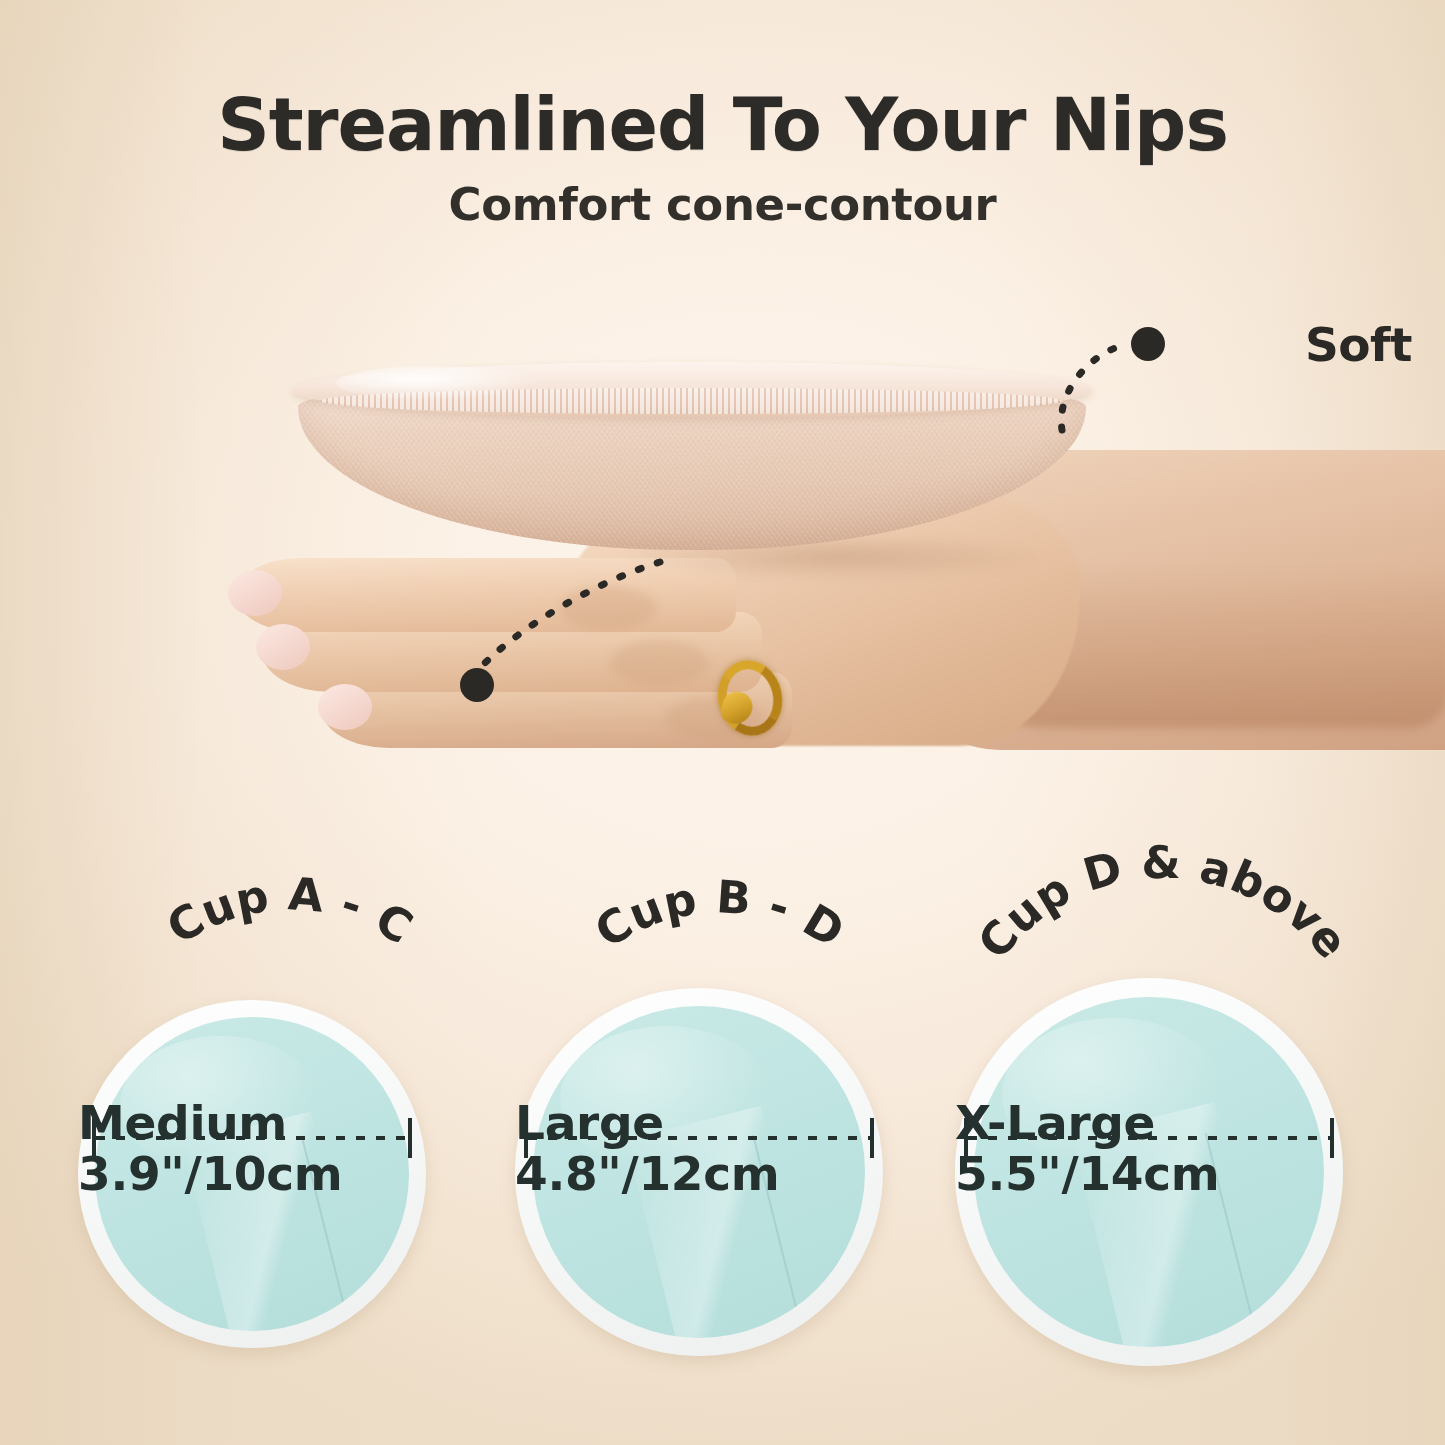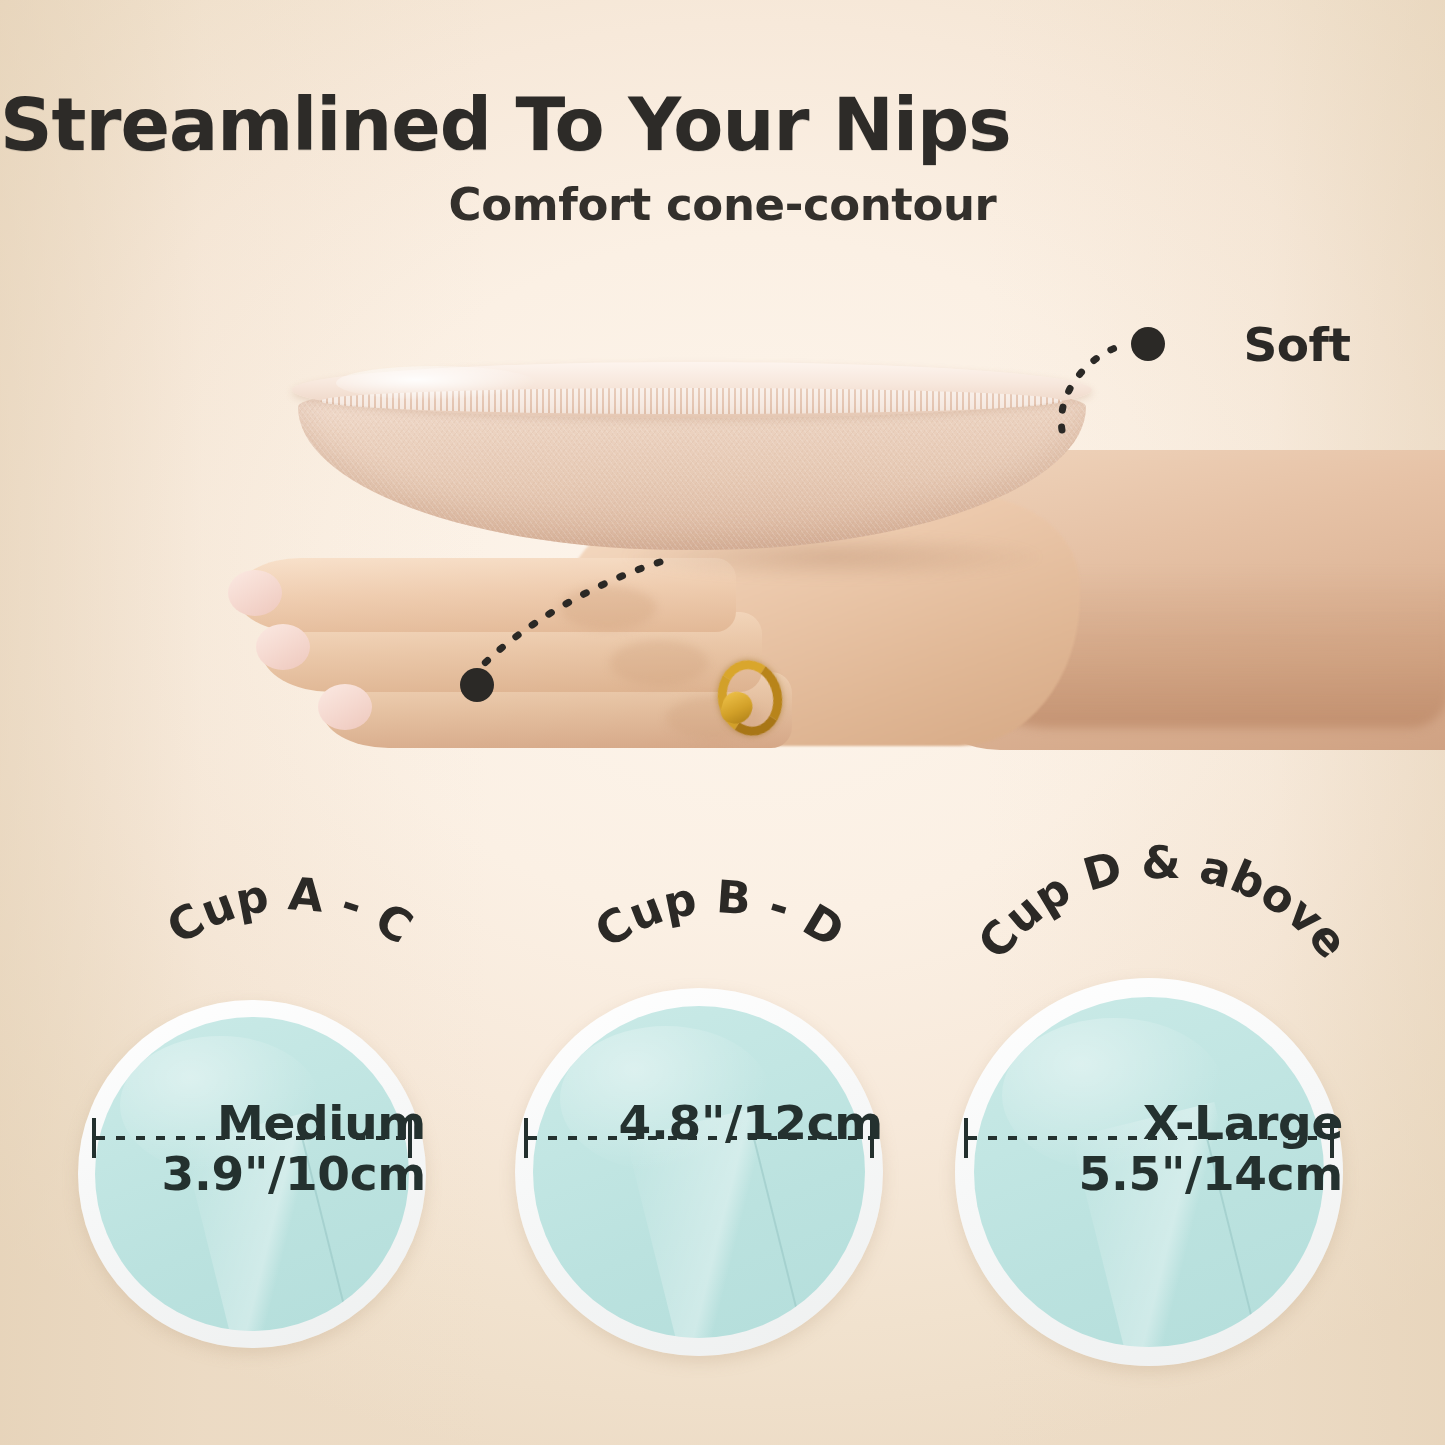--- a/index.html
+++ b/index.html
@@ -24,20 +24,21 @@
       linear-gradient(90deg, rgba(226,206,178,0.55) 0%, rgba(226,206,178,0.10) 14%, rgba(255,255,255,0) 34%,
                               rgba(255,255,255,0) 68%, rgba(226,206,178,0.12) 88%, rgba(226,206,178,0.45) 100%);
     pointer-events: none;
   }
 
   
   .title {
     position: absolute;
     left: 0; right: 0;
     top: 88px;
+    text-align: center;
     font-size: 73px;
     line-height: 1.0;
     font-weight: 700;
     letter-spacing: -1.0px;
     color: #2d2b28;
     text-shadow: 0 1px 0 rgba(0,0,0,0.12);
   }
   .subtitle {
     position: absolute;
     left: 0; right: 0;
@@ -220,21 +221,21 @@
   #dot-contoured { left: 460px; top: 668px; }
 
   .callout-label {
     position: absolute;
     color: #2b2926;
     font-size: 47px;
     font-weight: 600;
     line-height: 1.16;
     letter-spacing: -0.5px;
   }
-  #label-soft-edge { left: 1182px; top: 318px; width: 230px; text-align: center; }
+  #label-soft-edge { left: 1182px; top: 318px; width: 230px; text-align: right; }
   #label-contoured { left: 302px; top: 712px; }
 
   .leader { position: absolute; left: 0; top: 0; width: 1445px; height: 1445px; pointer-events: none; }
 
   
   .sizes { position: absolute; left: 0; top: 0; width: 1445px; height: 1445px; }
 
   .size-item { position: absolute; }
 
   .disc {
@@ -280,21 +281,21 @@
   .arc-label svg { overflow: visible; display: block; }
   .arc-label text {
     fill: #2b2926;
     font-family: "DejaVu Sans", "Liberation Sans", sans-serif;
     font-weight: 600;
     letter-spacing: 0.5px;
   }
 
   .size-text {
     position: absolute;
-    text-align: right;
+    text-align: left;
     color: #24312f;
     font-weight: 600;
     letter-spacing: -0.3px;
     line-height: 1.08;
   }
   .size-name { font-size: 47px; }
   .size-dim  { font-size: 47px; }
 
   .measure { position: absolute; height: 40px; }
   .measure .cap {
@@ -420,20 +421,21 @@
         </div>
       </div>
 
       <div class="measure" style="left:524px; top:1118px; width:350px;">
         <div class="cap left"></div>
         <div class="dashes"></div>
         <div class="cap right"></div>
       </div>
 
       <div class="size-text" style="left:515px; top:1098px; width:368px;">
+        <div class="size-name">Large</div>
         <div class="size-dim">4.8"/12cm</div>
       </div>
     </div>
 
     <div class="size-item">
       <div class="arc-label" style="left:958px; top:888px;">
         <svg width="410" height="120" viewBox="0 0 410 120">
           <defs>
               <path id="arcC" d="M 20 114 A 200 200 0 0 1 390 114"></path>
             </defs>

